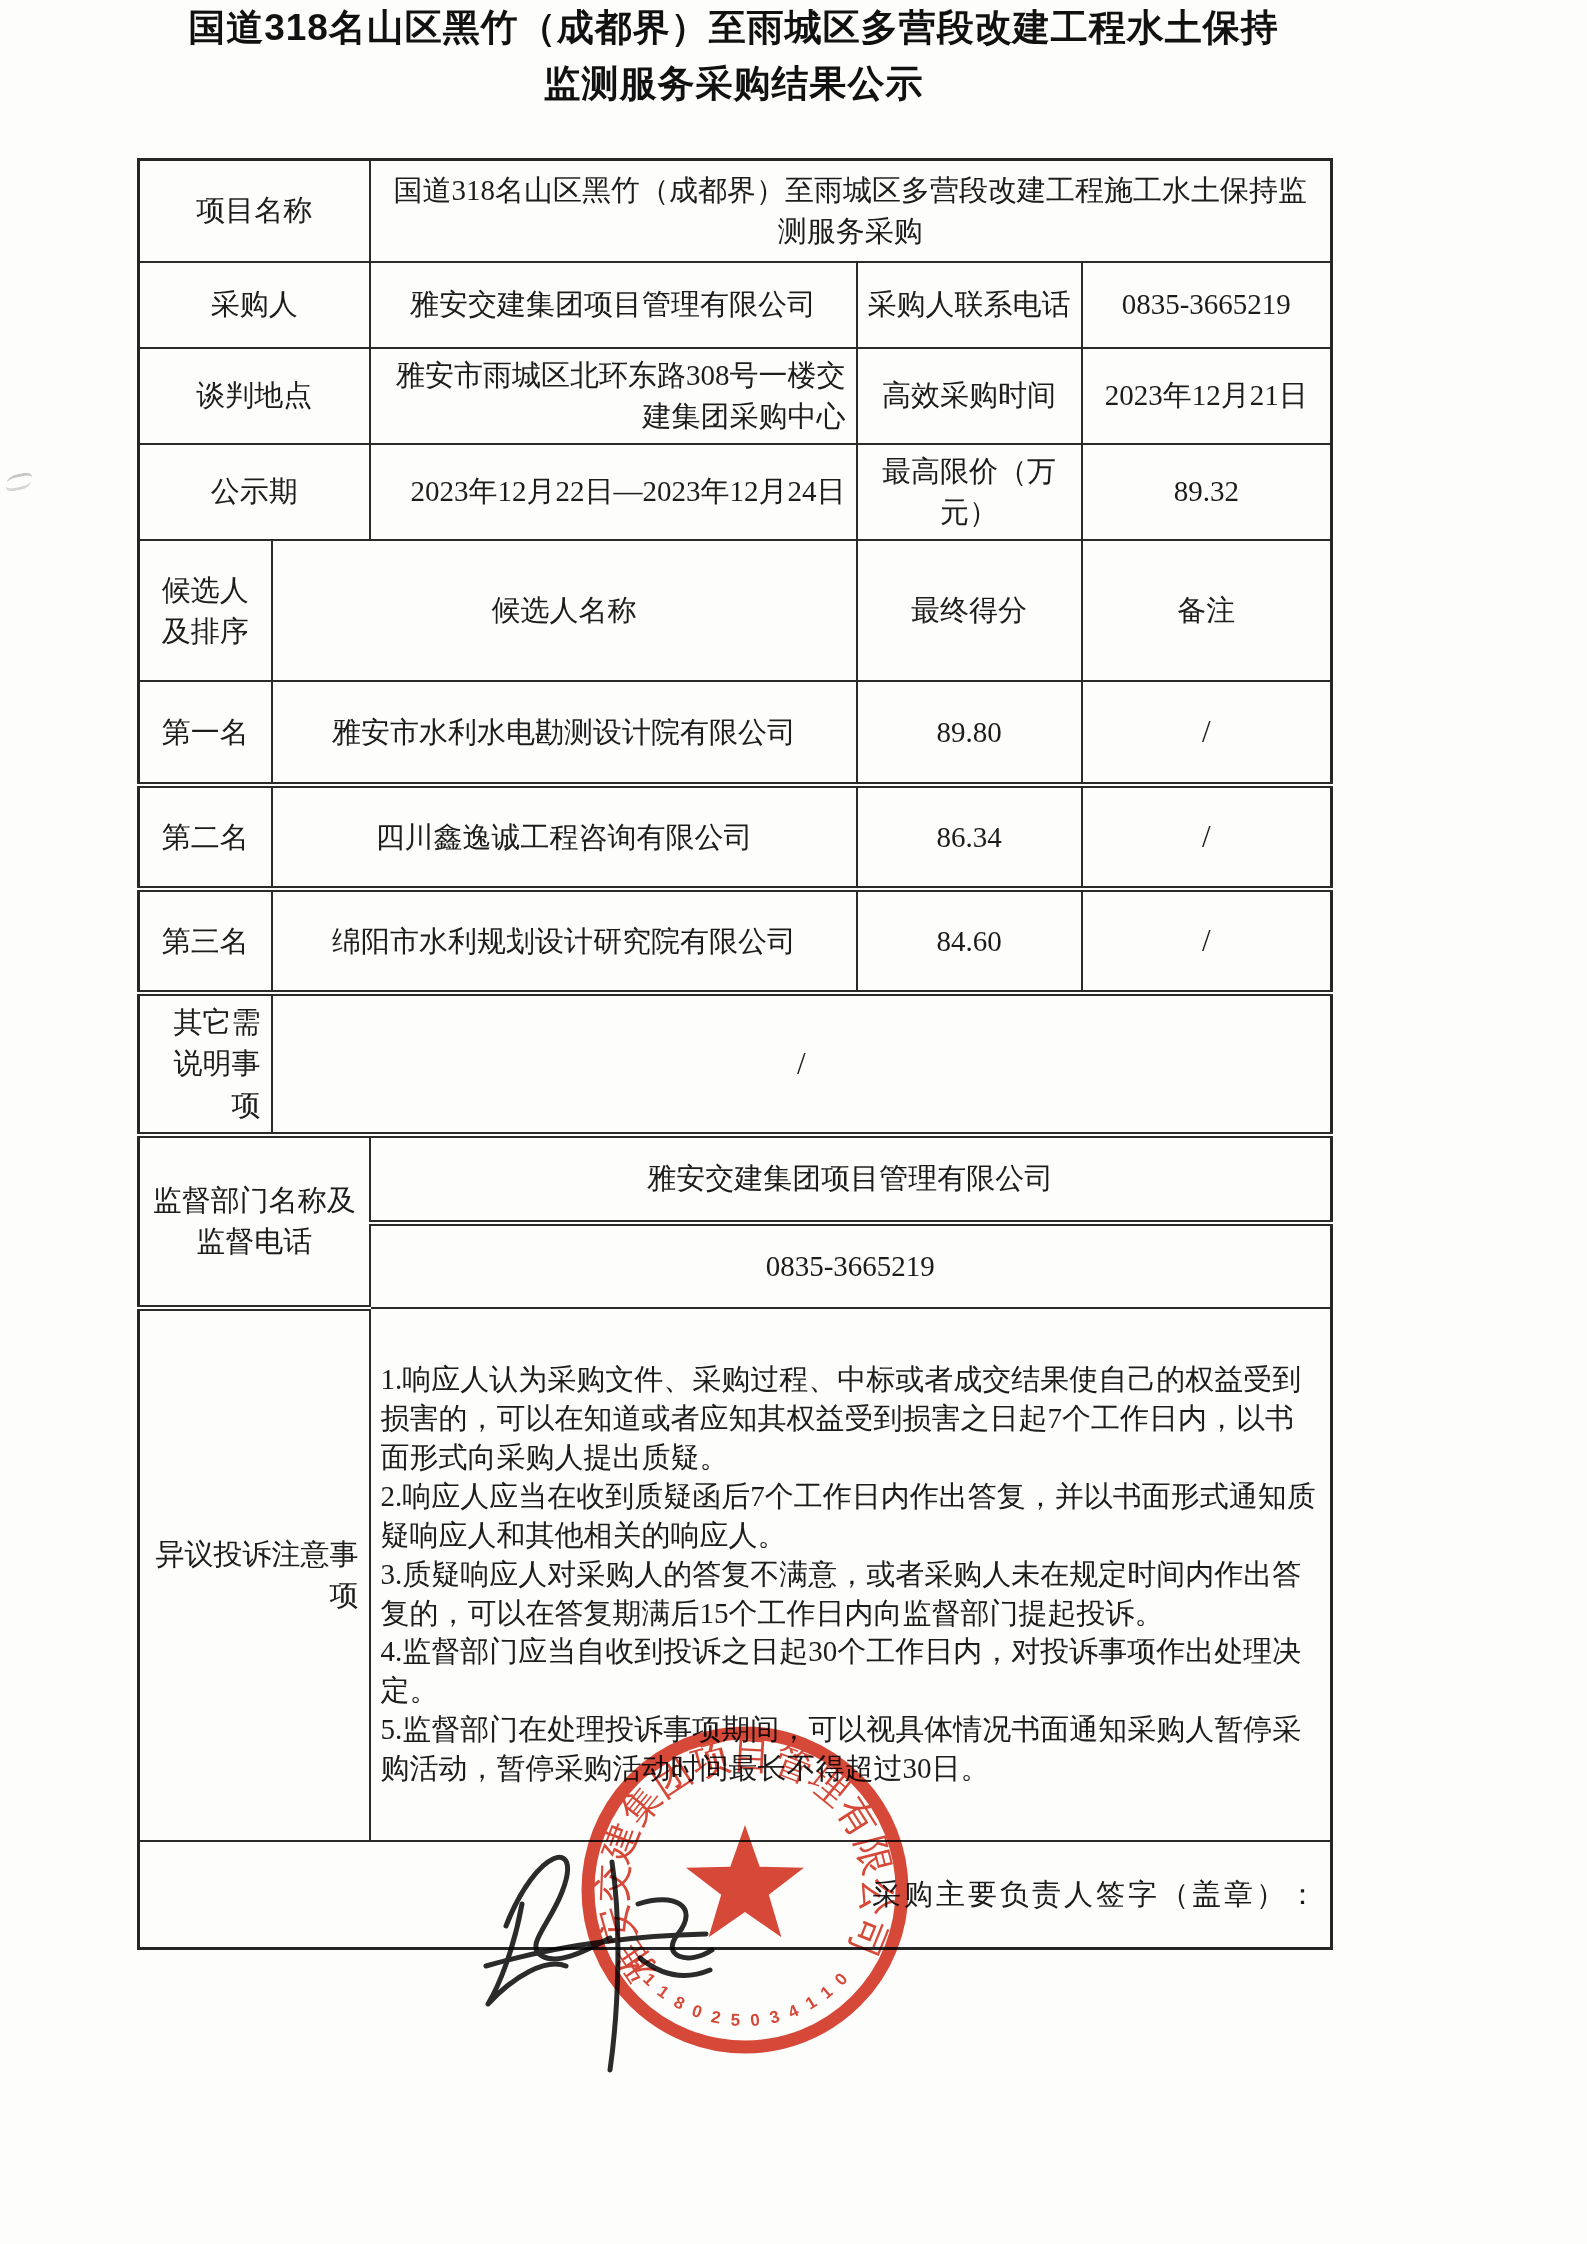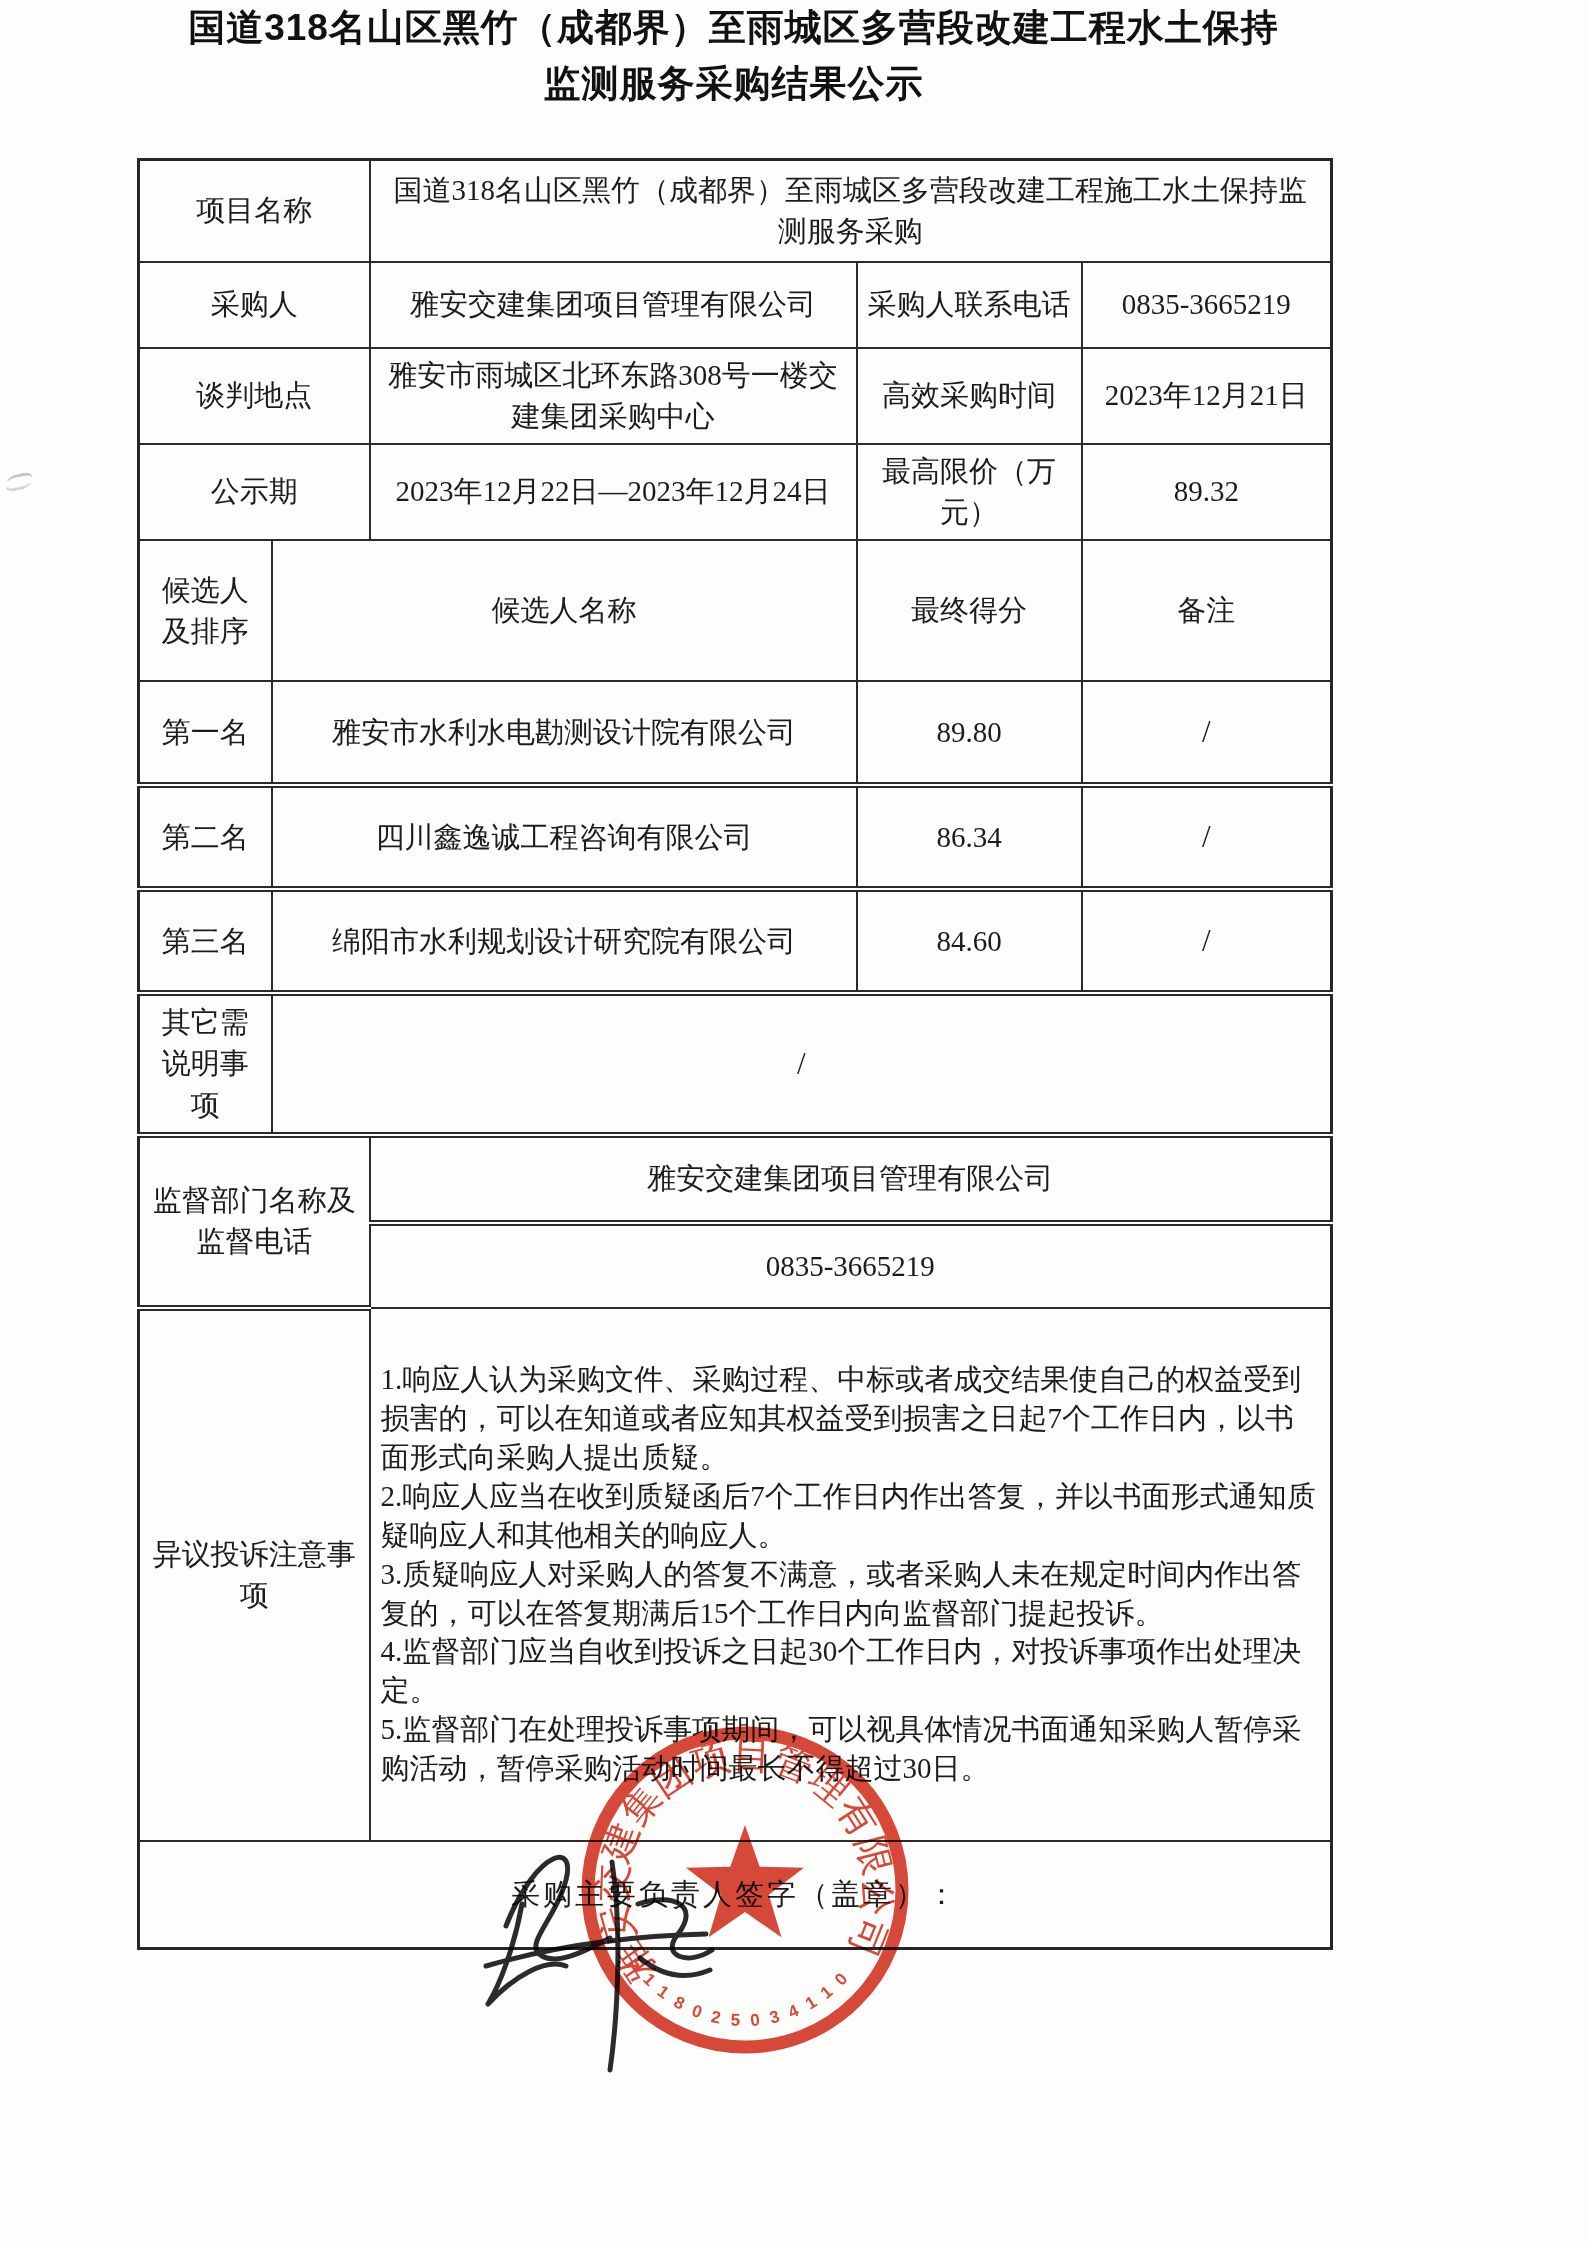--- a/index.html
+++ b/index.html
@@ -37,21 +37,21 @@
     border:3px solid #262626;
     font-size:29px;
   }
   table.main td{
     border:2px solid #2b2b2b;
     padding:6px 10px;
     vertical-align:middle;
     line-height:1.42;
   }
   .c{text-align:center;}
-  .l{text-align:center;}
+  .l{text-align:right;}
   .r-project{height:102px;}
   .r-purchaser{height:86px;}
   .r-location{height:95px;}
   .r-publicity{height:95px;}
   .r-candhead{height:141px;margin-top:9px;}
   .r-cand{height:104px;}
   .r-other{height:87px;}
   .r-supa{height:88px;}
   .r-supb{height:85px;}
   .r-obj{height:533px;}

